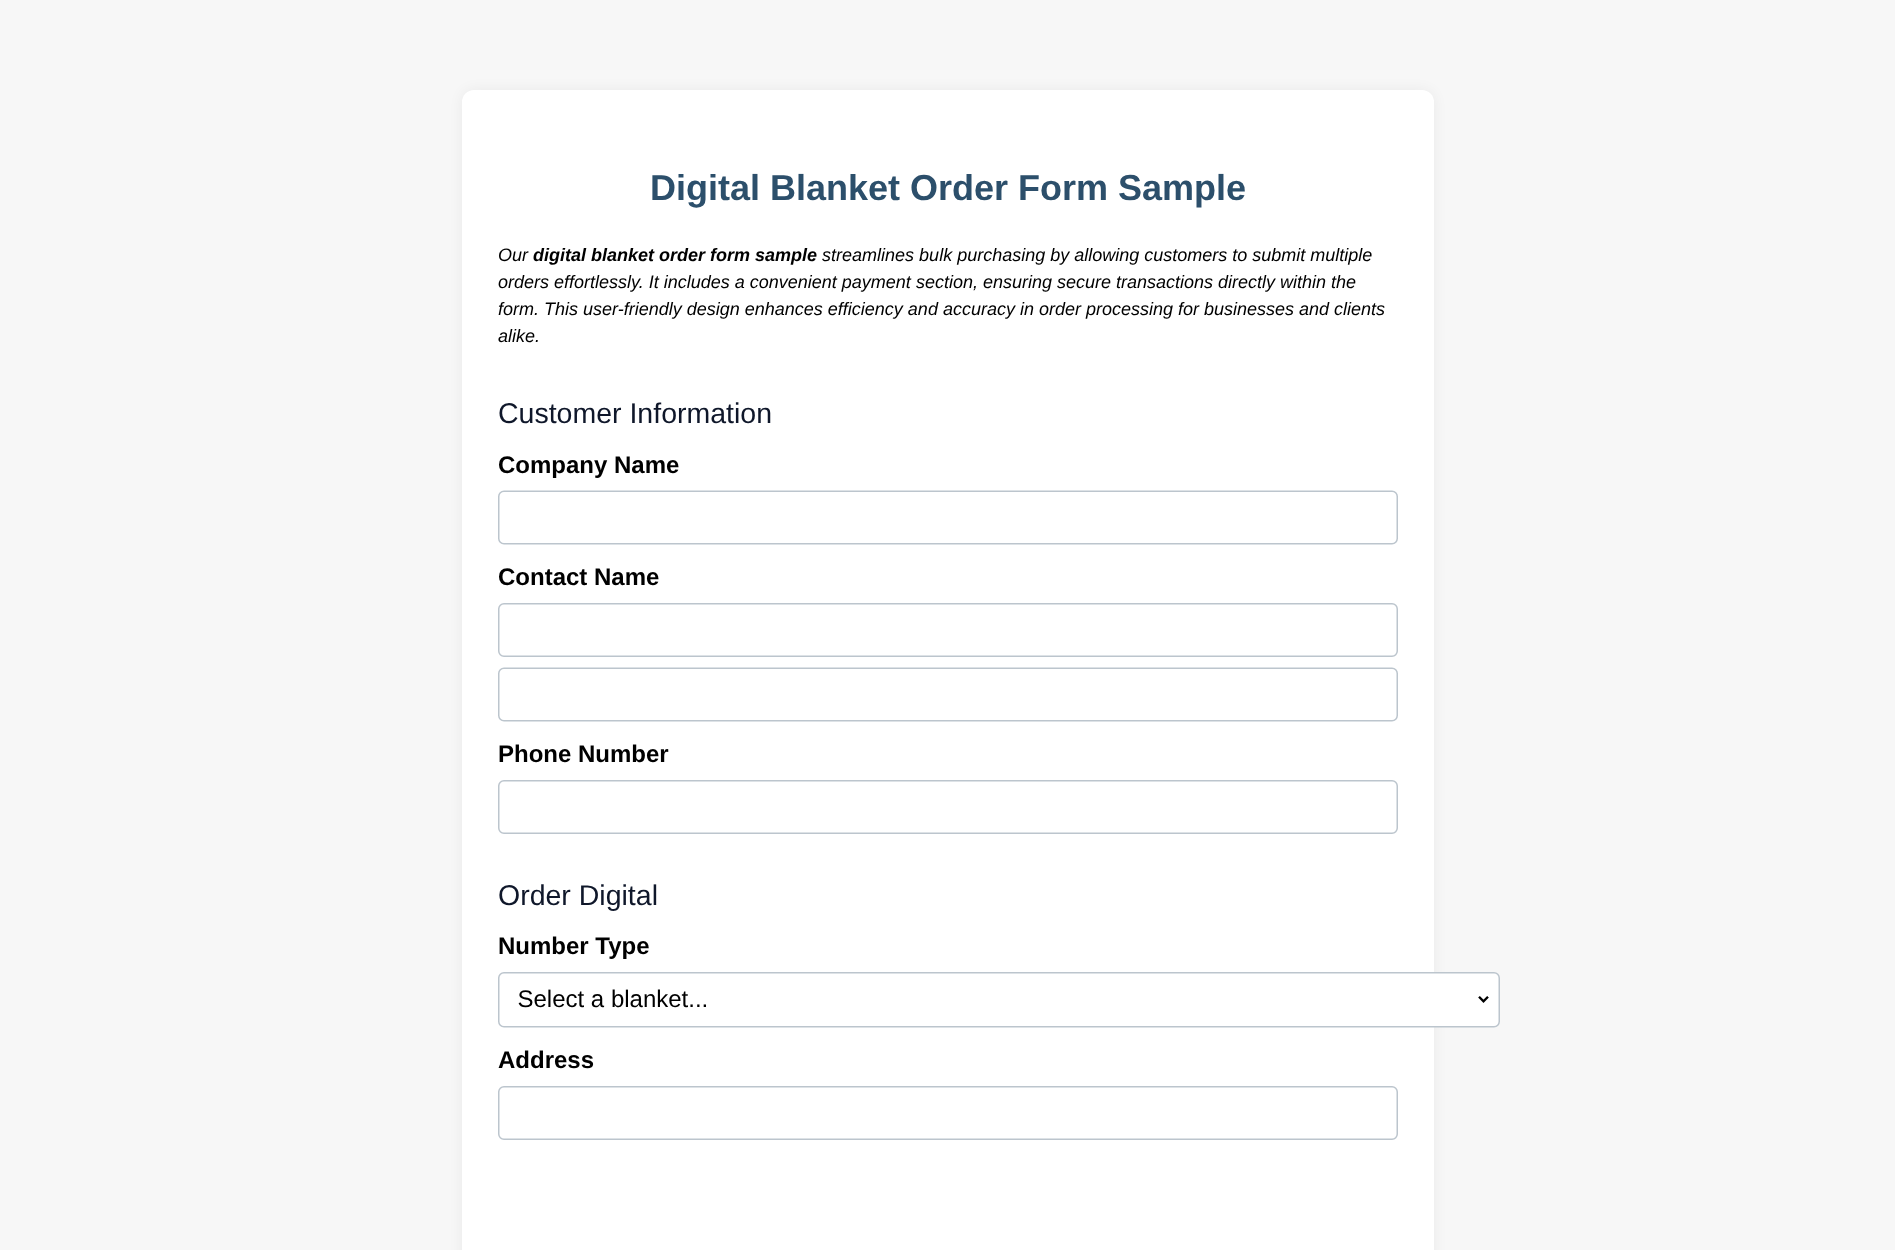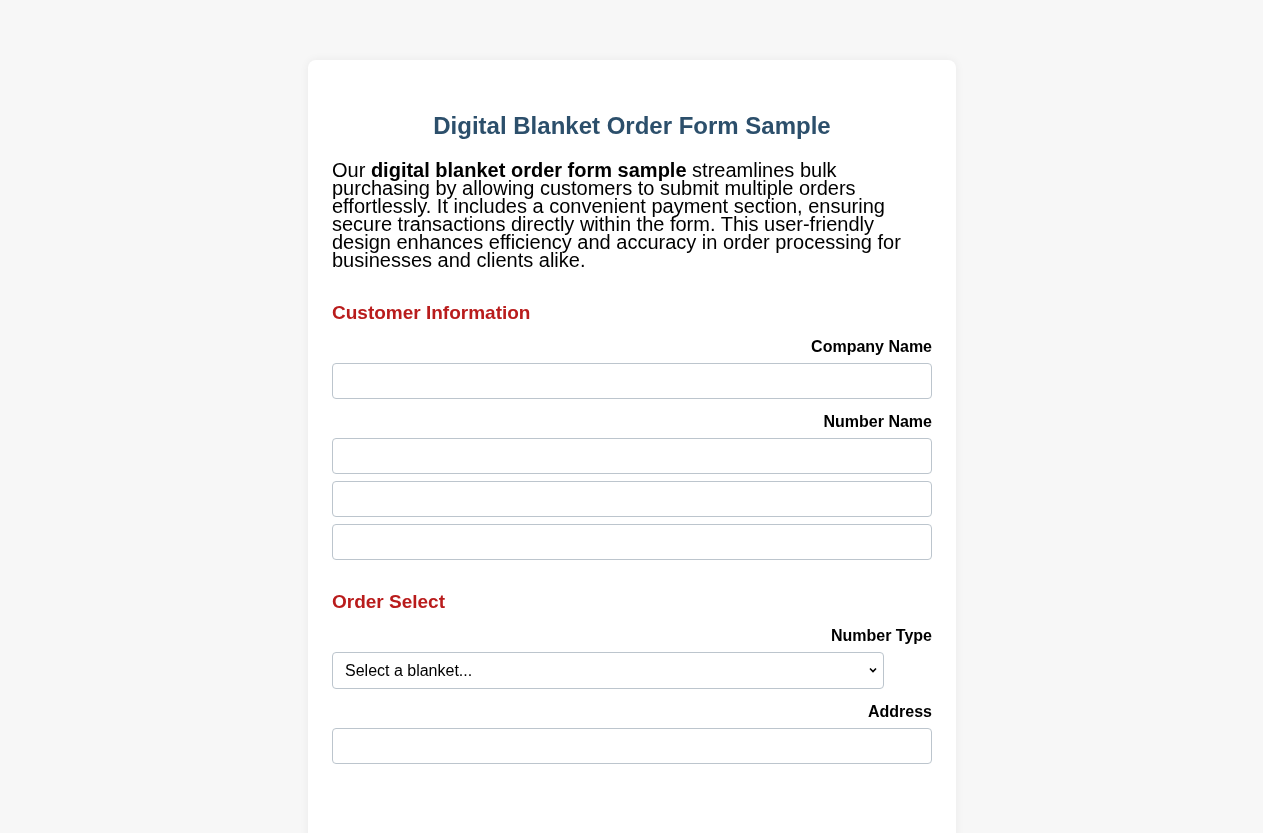--- a/index.html
+++ b/index.html
@@ -25,57 +25,57 @@
     h1 {
       margin: 52px 0 0 0;
       text-align: center;
       font-size: 24px;
       font-weight: bold;
       color: #2c4f6b;
       line-height: 28px;
     }
     .intro {
       margin: 21px 0 0 0;
-      font-size: 20px;
+      font-size: 12px;
       line-height: 18px;
+      font-style: italic;
     }
     .intro b { font-weight: bold; }
     h2 {
       margin: 33px 0 0 0;
       font-size: 19px;
-      font-weight: bold;
-      color: #b91c1c;
+      font-weight: normal;
+      color: #0f172a;
       line-height: 22px;
     }
     h2.order { margin-top: 31px; }
     .label {
       display: block;
       font-size: 16px;
       font-weight: bold;
       line-height: 18px;
       margin-top: 14px;
-      text-align: right;
     }
     .field {
       box-sizing: border-box;
       width: 600px;
       height: 36px;
       margin-top: 7px;
       border: 1px solid #bcc5cd;
       border-radius: 4px;
       background: #fff;
       font-family: "Liberation Sans", sans-serif;
       font-size: 16px;
       padding: 0 12px;
       display: block;
     }
     .select {
       position: relative;
       box-sizing: border-box;
-      width: 552px;
+      width: 668px;
       height: 37px;
       margin-top: 7px;
       border: 1px solid #bcc5cd;
       border-radius: 4px;
       background: #fff;
       font-size: 16px;
       line-height: 35px;
       padding: 0 12px;
     }
     .chev {
@@ -91,28 +91,29 @@
 
 <div class="card">
   <h1>Digital Blanket Order Form Sample</h1>
   <p class="intro"><span>Our </span><b>digital blanket order form sample</b><span> streamlines bulk purchasing by allowing customers to submit multiple orders effortlessly. It includes a convenient payment section, ensuring secure transactions directly within the form. This user-friendly design enhances efficiency and accuracy in order processing for businesses and clients alike.</span></p>
 
   <h2>Customer Information</h2>
 
   <label class="label">Company Name</label>
   <input class="field" type="text" value="" style="">
 
-  <label class="label">Number Name</label>
+  <label class="label">Contact Name</label>
   <input class="field" type="text" value="" style="">
 
   <input class="field" type="email" value="" style="">
 
+  <label class="label">Phone Number</label>
   <input class="field" type="tel" value="" style="">
 
-  <h2 class="order">Order Select</h2>
+  <h2 class="order">Order Digital</h2>
 
   <label class="label">Number Type</label>
   <div class="select">
     <span>Select a blanket...</span>
     <svg class="chev" viewBox="0 0 8 8">
       <path d="M1 2.5 L4 5.5 L7 2.5" fill="none" stroke="#000" stroke-width="1.6"></path>
     </svg>
   </div>
 
   <label class="label">Address</label>

